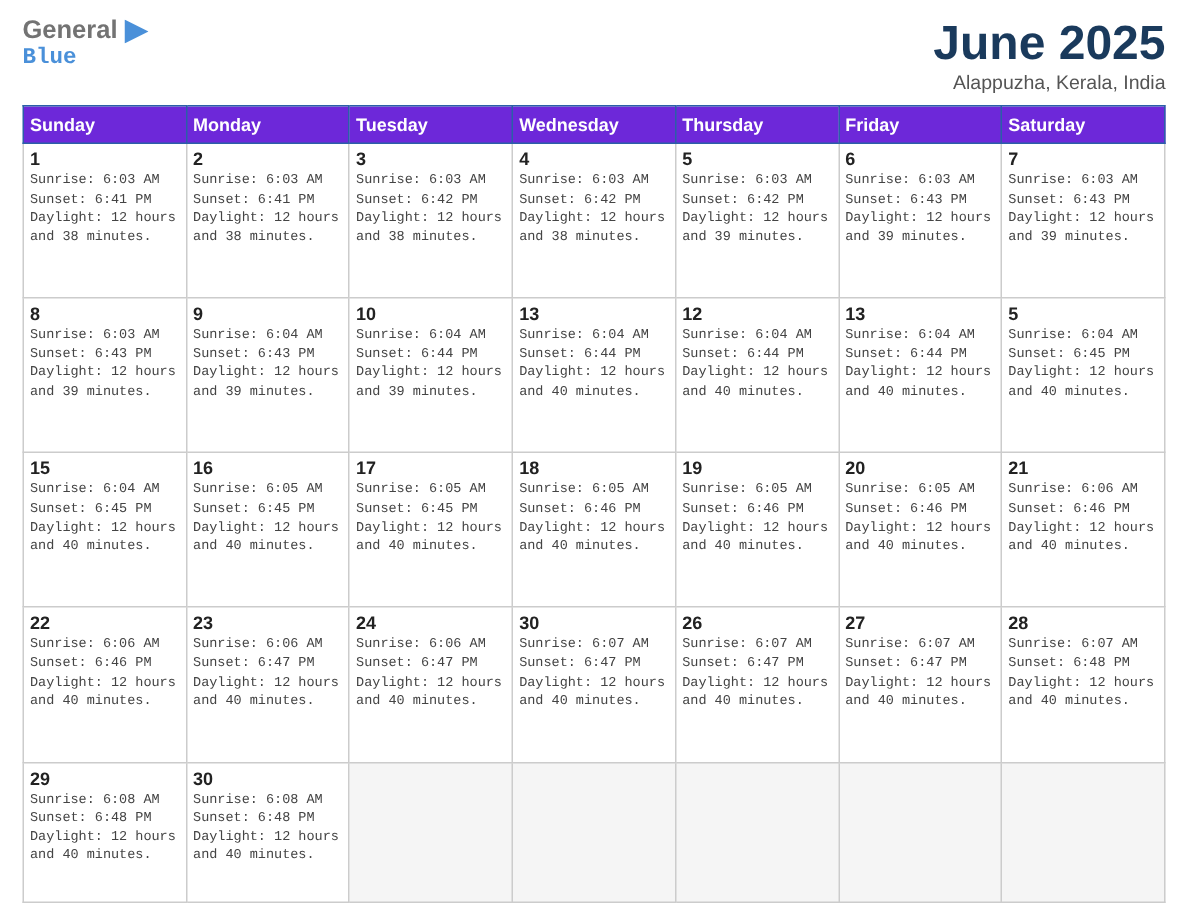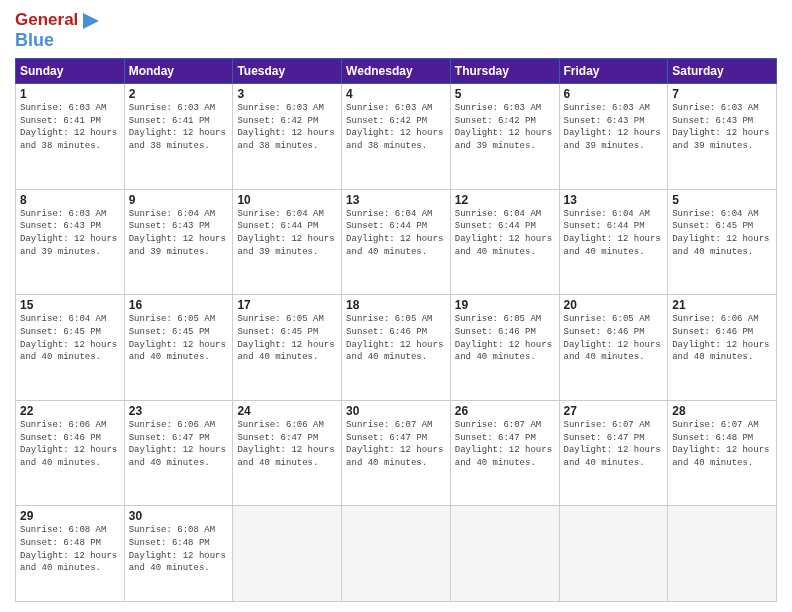--- a/index.html
+++ b/index.html
@@ -31,21 +31,21 @@
       text-align: right;
     }
     .calendar {
       flex: 1;
       border: 1px solid #ccc;
       border-collapse: collapse;
       width: 100%;
       table-layout: fixed;
     }
     .calendar th {
-      background: #4c1d95;
+      background: #6d28d9;
       color: #fff;
       font-size: 12px;
       font-weight: bold;
       padding: 5px 4px;
       text-align: left;
       border: 1px solid #2b5fa8;
     }
     .calendar td {
       border: 1px solid #ccc;
       vertical-align: top;
@@ -79,28 +79,32 @@
     }
   </style>
 </head>
 <body>
 
 <div class="page">
   <div class="header">
     <div class="logo">
       <div style="display:flex;align-items:center;">
         <div style="display:flex;flex-direction:column;align-items:flex-start;">
-          <span style="font-size:17px;font-weight:bold;color:#b91c1c;line-height:1.15;">General
+          <span style="font-size:17px;font-weight:bold;color:#737373;line-height:1.15;">General
             <svg width="16" height="16" viewBox="0 0 16 16" style="display:inline;vertical-align:middle;">
               <polygon points="0,16 16,8 0,0" fill="#4a90d9"></polygon>
             </svg>
           </span>
-          <span style="font-size:18px;font-weight:bold;color:#4a90d9;line-height:1.15;">Blue</span>
+          <span style="font-size:15px;font-weight:bold;color:#4a90d9;line-height:1.15;font-family:Liberation Mono, monospace;">Blue</span>
         </div>
       </div>
+    </div>
+    <div class="title-block">
+      <div style="font-size:32px;font-weight:bold;color:#1a3a5c;">June 2025</div>
+      <div style="font-size:13px;color:#555;">Alappuzha, Kerala, India</div>
     </div>
   </div>
 
   <table class="calendar">
     <thead>
       <tr>
       <th>Sunday</th>
           <th>Monday</th>
           <th>Tuesday</th>
           <th>Wednesday</th>

